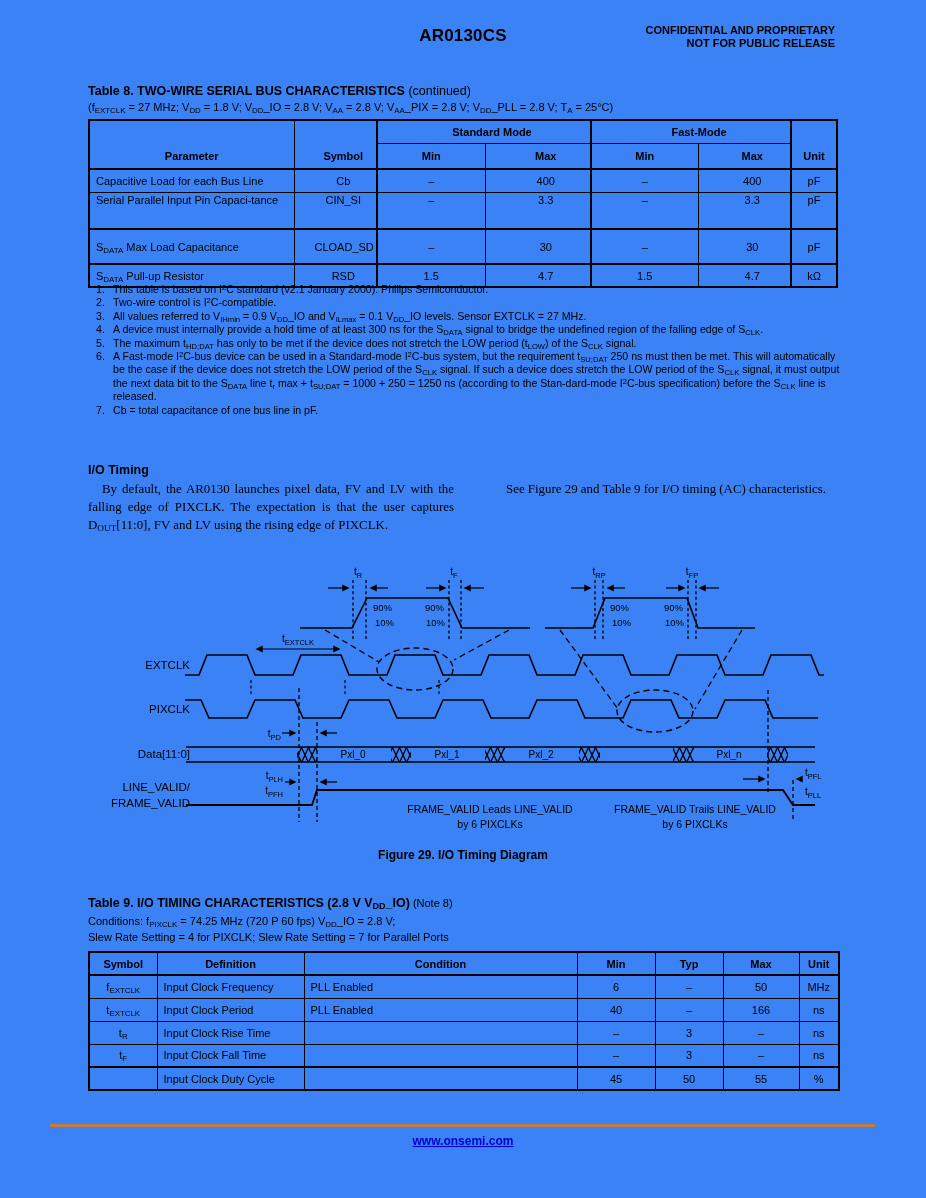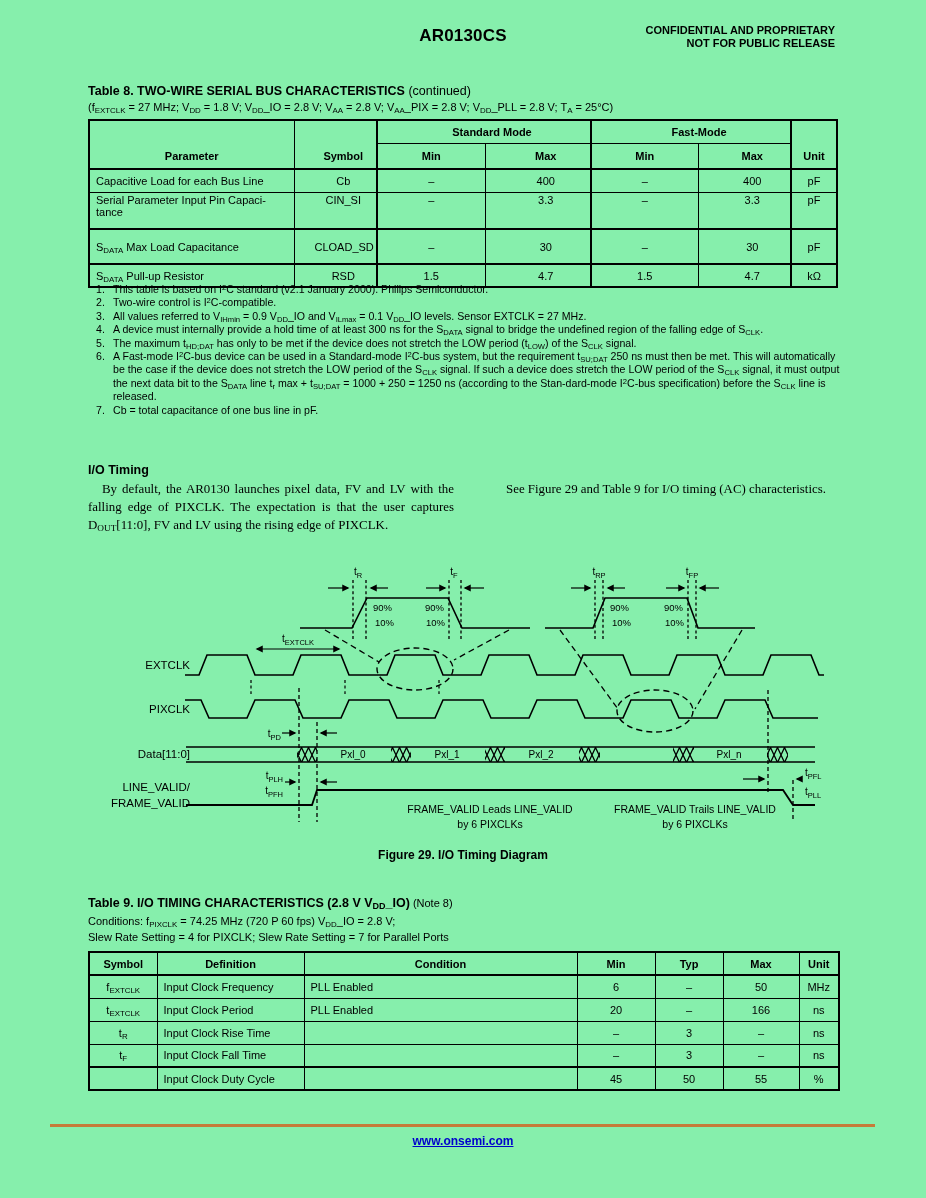--- a/index.html
+++ b/index.html
@@ -1,16 +1,16 @@
 <!DOCTYPE html>
 <html><head>
 <meta charset="utf-8">
 <style>
   html,body{margin:0;padding:0;background:#e8e8e8;}
-  .page{position:relative;width:926px;height:1198px;background:#86efac;margin:0 auto;
+  .page{position:relative;width:926px;height:1198px;background:#3b82f6;margin:0 auto;
         font-family:"Liberation Sans",sans-serif;color:#000;overflow:hidden;}
   sub{font-size:72%;vertical-align:-0.22em;line-height:0;}
   sup{font-size:72%;vertical-align:0.35em;line-height:0;}
   .doc-title{position:absolute;top:26px;left:0;width:100%;text-align:center;
              font-size:17px;font-weight:bold;letter-spacing:.2px;}
   .confidential{position:absolute;top:24px;right:91px;text-align:right;
                 font-size:11px;font-weight:bold;line-height:13px;}
   .tbl-title{position:absolute;left:88px;font-size:12.5px;}
   .tbl-title .bt{font-weight:bold;}
   .tbl-cond{position:absolute;left:88px;font-size:11px;text-align:right;}
@@ -94,21 +94,21 @@
       <tr style="height:23px;">
         <td class="l">Capacitive Load for each Bus Line</td>
         <td class="c gr">Cb</td>
         <td class="c">–</td>
         <td class="c gr">400</td>
         <td class="c">–</td>
         <td class="c gr">400</td>
         <td class="c">pF</td>
       </tr>
       <tr style="height:37px;">
-        <td class="l" style="vertical-align:top;">Serial Parameter Input Pin Capaci-tance</td>
+        <td class="l" style="vertical-align:top;">Serial Parallel Input Pin Capaci-tance</td>
         <td class="c gr" style="vertical-align:top;">CIN_SI</td>
         <td class="c" style="vertical-align:top;">–</td>
         <td class="c gr" style="vertical-align:top;">3.3</td>
         <td class="c" style="vertical-align:top;">–</td>
         <td class="c gr" style="vertical-align:top;">3.3</td>
         <td class="c" style="vertical-align:top;">pF</td>
       </tr>
       <tr style="height:35px;">
         <td class="l tt">S<sub>DATA</sub> Max Load Capacitance</td>
         <td class="c tt gr">CLOAD_SD</td>
@@ -292,21 +292,21 @@
         <td class="l">PLL Enabled</td>
         <td class="c">6</td>
         <td class="c">–</td>
         <td class="c">50</td>
         <td class="c">MHz</td>
       </tr>
       <tr style="height:23px;">
         <td class="c">t<sub>EXTCLK</sub></td>
         <td class="l">Input Clock Period</td>
         <td class="l">PLL Enabled</td>
-        <td class="c">20</td>
+        <td class="c">40</td>
         <td class="c">–</td>
         <td class="c">166</td>
         <td class="c">ns</td>
       </tr>
       <tr style="height:23px;">
         <td class="c">t<sub>R</sub></td>
         <td class="l">Input Clock Rise Time</td>
         <td class="l"></td>
         <td class="c">–</td>
         <td class="c">3</td>

